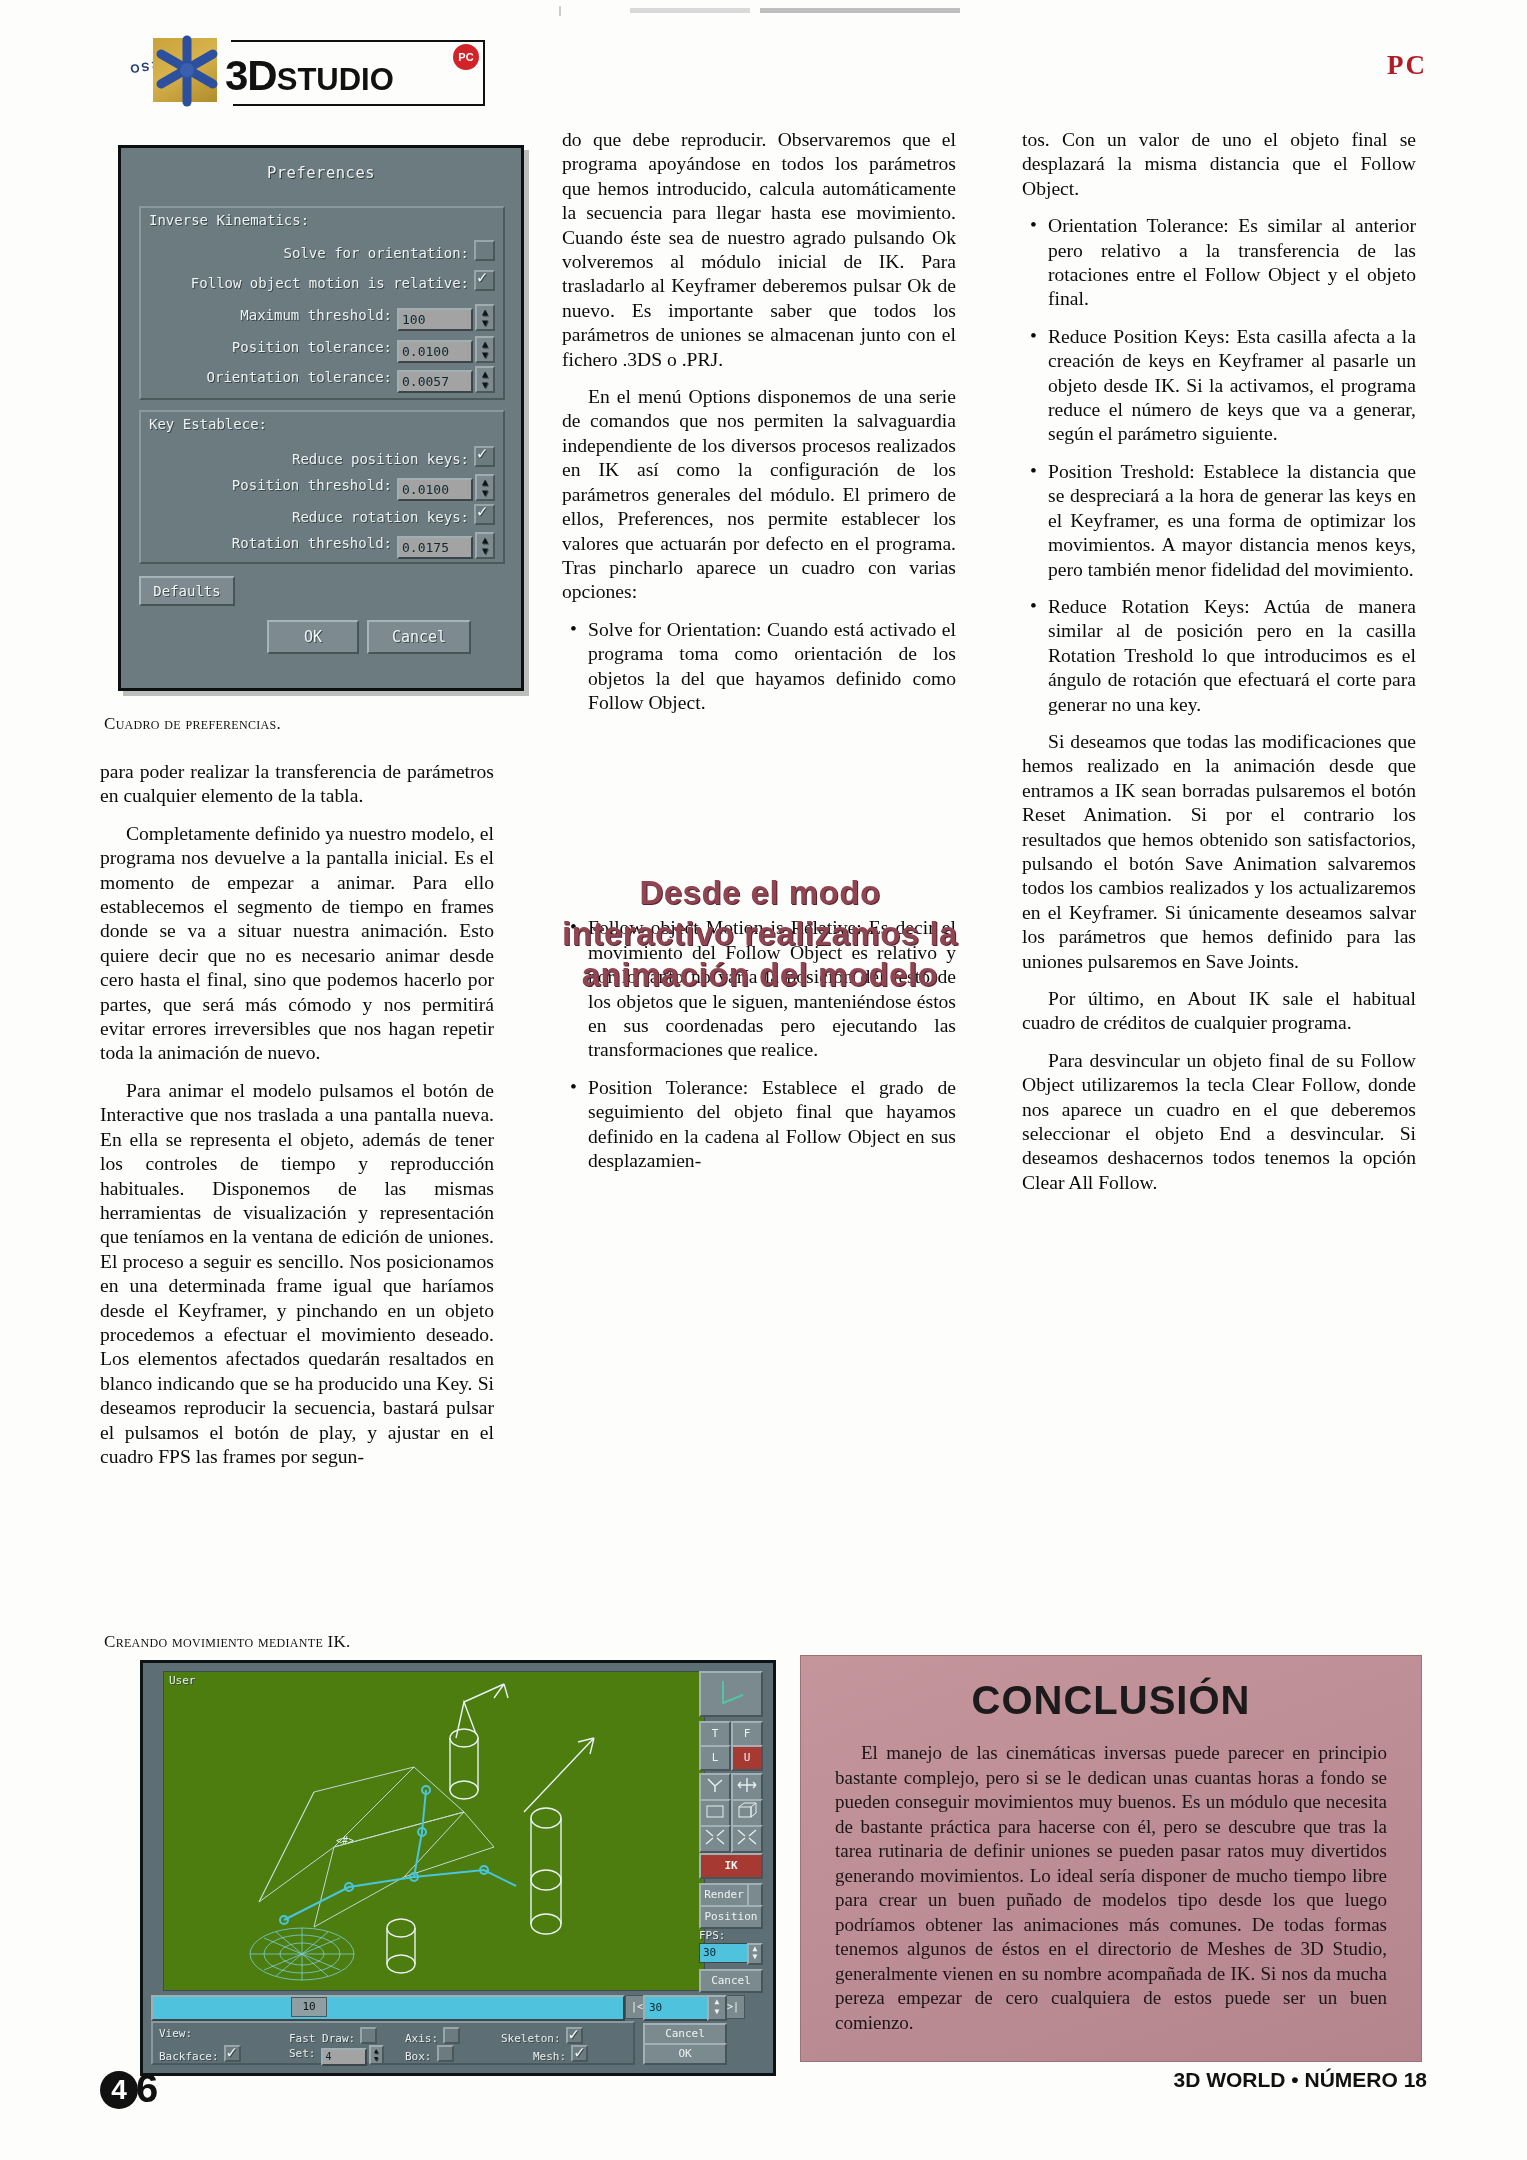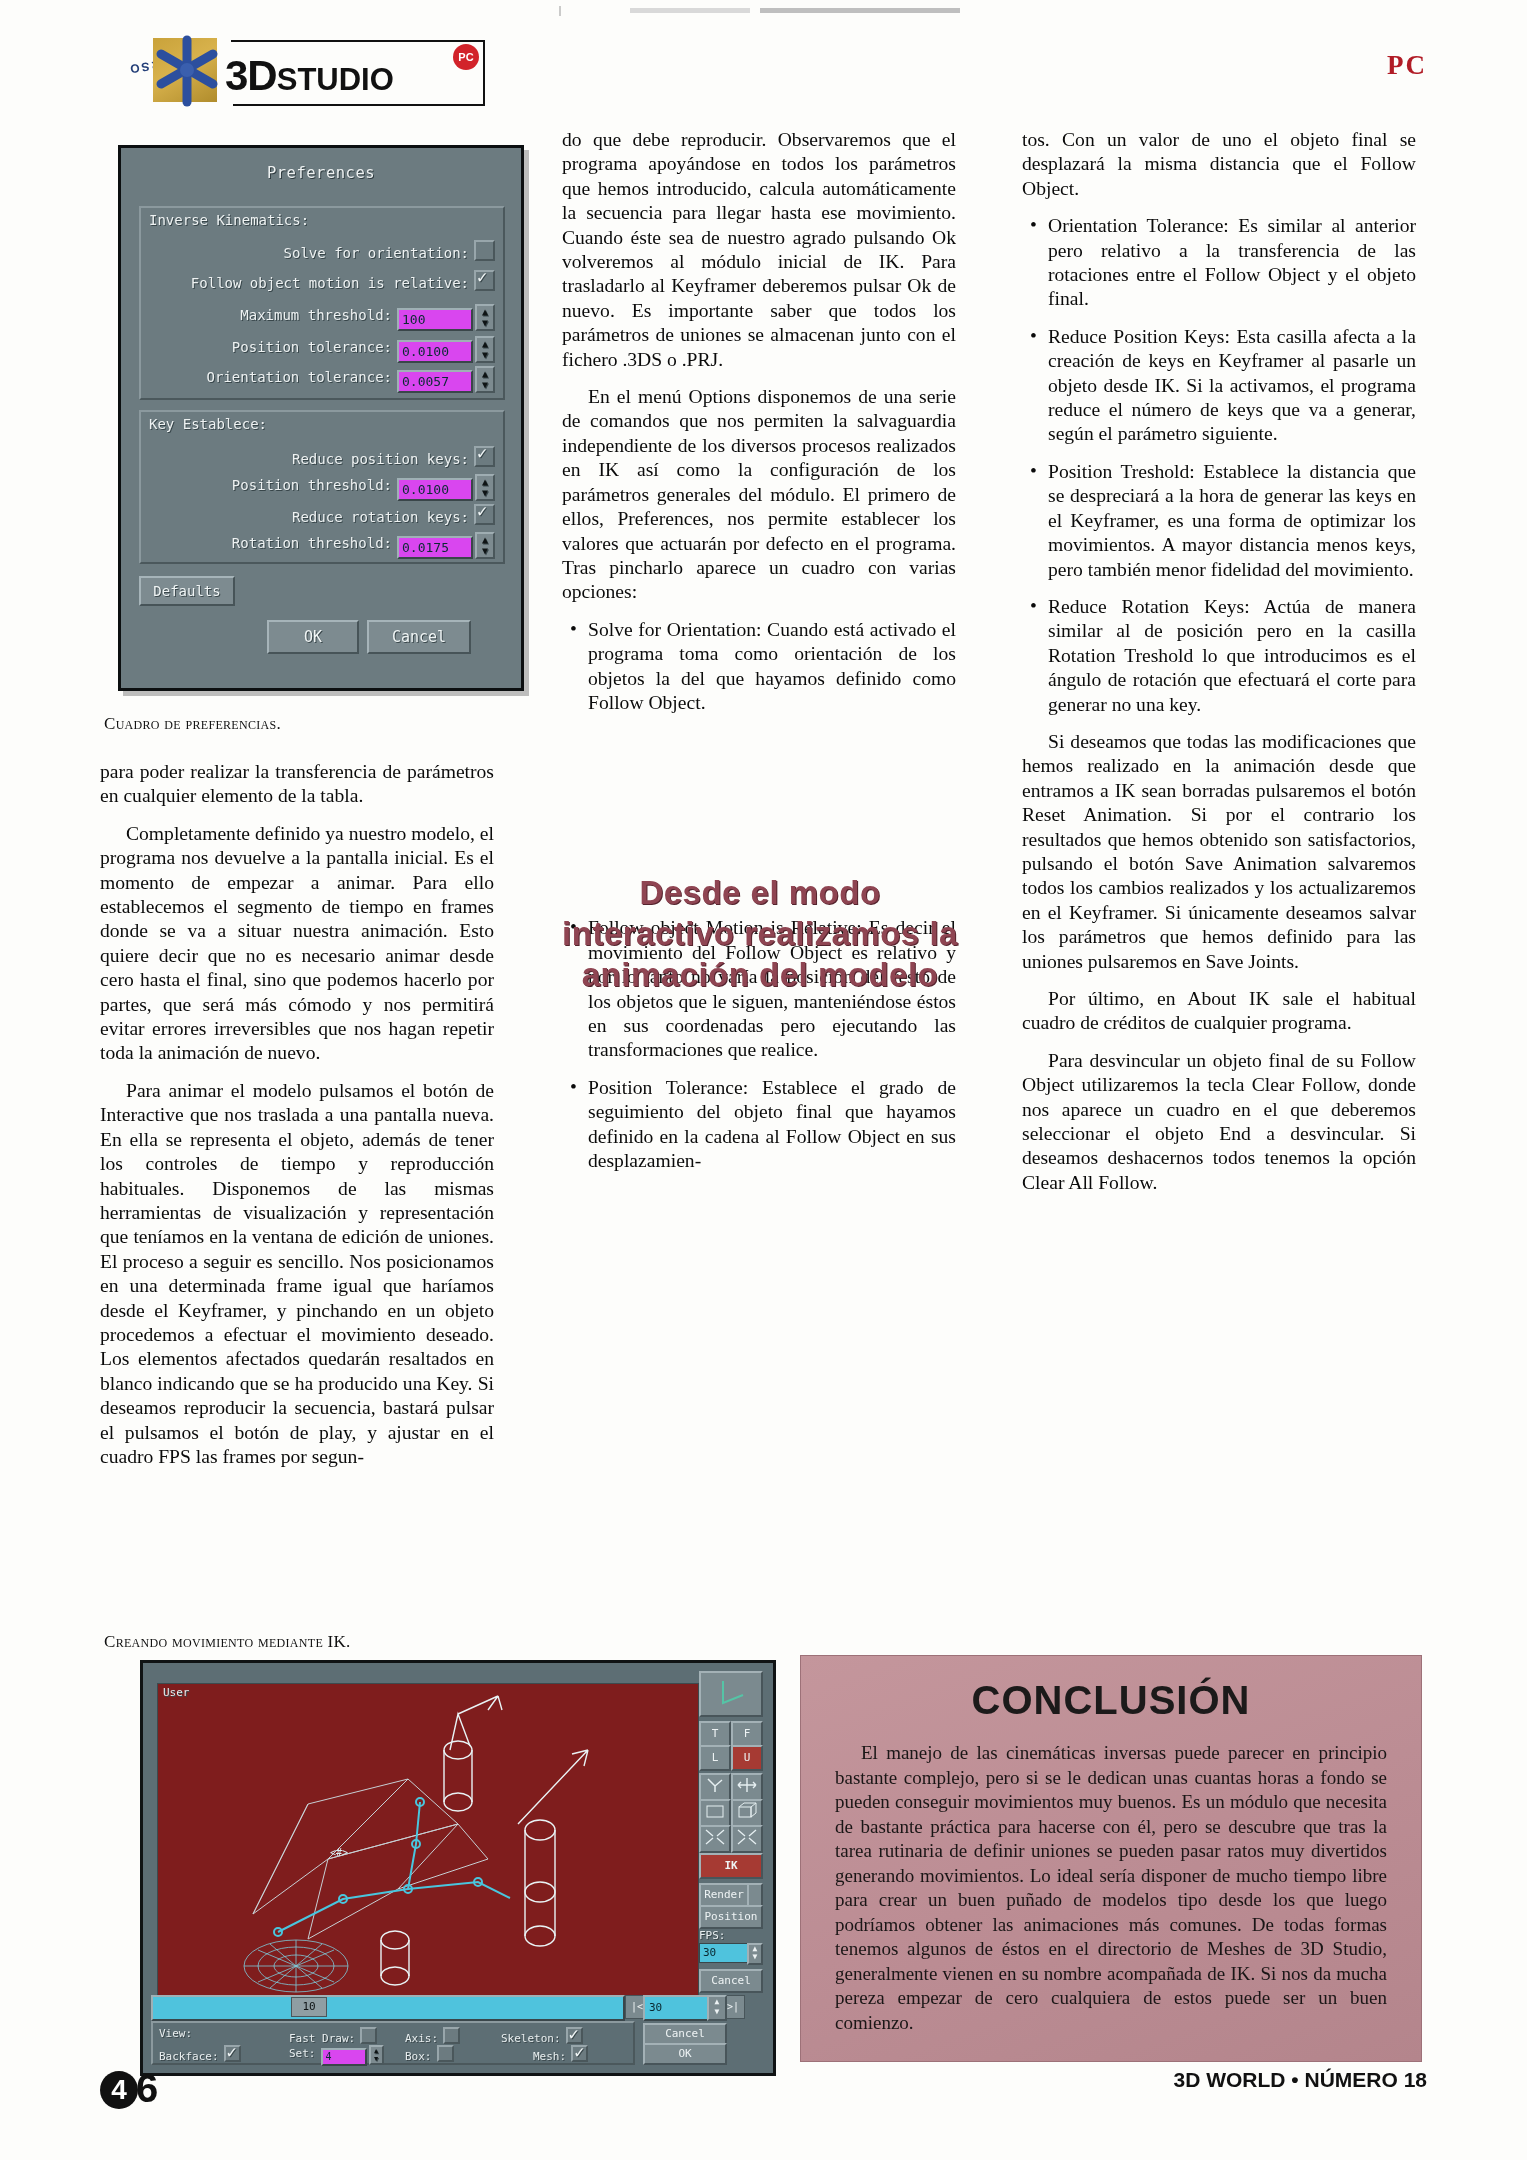--- a/index.html
+++ b/index.html
@@ -72,21 +72,21 @@
   .grp .gl{position:absolute;left:8px;top:4px;font-size:14px;
     text-shadow:1px 1px 0 #38464a;}
   .row{position:absolute;right:8px;height:22px;white-space:nowrap;
     font-size:14px;text-shadow:1px 1px 0 #38464a;}
   .cbox{display:inline-block;width:17px;height:17px;vertical-align:-3px;
     background:#6c7b80;border:2px solid #4a575b;
     border-top-color:#98a6ab;border-left-color:#98a6ab;
     margin-left:5px;position:relative;}
   .cbox.on:after{content:"\2713";position:absolute;left:1px;top:-5px;
     font-size:17px;color:#f2f7f7;}
-  .fld{display:inline-block;min-width:66px;height:19px;background:#d946ef;
+  .fld{display:inline-block;min-width:66px;height:19px;background:#a3a3a3;
     color:#0b2b33;padding:0 3px;margin-left:5px;vertical-align:-4px;
     border:2px solid #3a464a;border-top-color:#9fb0b5;border-left-color:#9fb0b5;
     font-size:13px;line-height:19px;text-shadow:none;text-align:left;}
   .spin{display:inline-block;width:16px;height:23px;background:#7d8b90;
     border:2px solid #4a575b;border-top-color:#9fadb2;border-left-color:#9fadb2;
     vertical-align:-6px;margin-left:2px;text-align:center;font-size:10px;
     line-height:11px;color:#0e1314;}
   .btn3d{background:#7d8b90;border:2px solid #475458;
     border-top-color:#a6b4b9;border-left-color:#a6b4b9;
     color:#f0f5f5;text-align:center;text-shadow:1px 1px 0 #3b484c;
@@ -98,22 +98,22 @@
 
   .caption{position:absolute;font-family:"Liberation Serif",serif;
     font-size:17px;color:#111;font-variant:small-caps;letter-spacing:.3px;}
   #cap-prefs{left:104px;top:714px;}
   #cap-ik{left:104px;top:1632px;}
 
   
   .viewport{position:absolute;left:140px;top:1660px;width:630px;height:410px;
     background:#5d6e74;border:3px solid #101314;
     font-family:"DejaVu Sans Mono",monospace;color:#e8eeef;font-size:11px;}
-  .vp-canvas{position:absolute;left:14px;top:8px;width:540px;height:318px;
-    background:#7f1d1d;border:1px solid #3d4a4e;overflow:hidden;margin-top:12px;}
+  .vp-canvas{position:absolute;left:20px;top:8px;width:540px;height:318px;
+    background:#4d7c0f;border:1px solid #3d4a4e;overflow:hidden;}
   .vp-label{position:absolute;left:5px;top:2px;font-size:11px;
     text-shadow:1px 1px 0 #3b484c;}
   .vp-side{position:absolute;left:556px;top:8px;width:64px;height:318px;}
   .sq{position:absolute;background:#7b8a8f;border:2px solid #48555a;
     border-top-color:#a3b1b6;border-left-color:#a3b1b6;
     text-align:center;color:#eef3f4;font-size:11px;}
   .sq.red{background:#a63a33;}
   .vp-bottom{position:absolute;left:8px;top:332px;right:8px;height:68px;}
   .slider{position:absolute;left:0;top:0;width:470px;height:22px;
     background:#4fc3dd;border:2px solid #3a464a;

